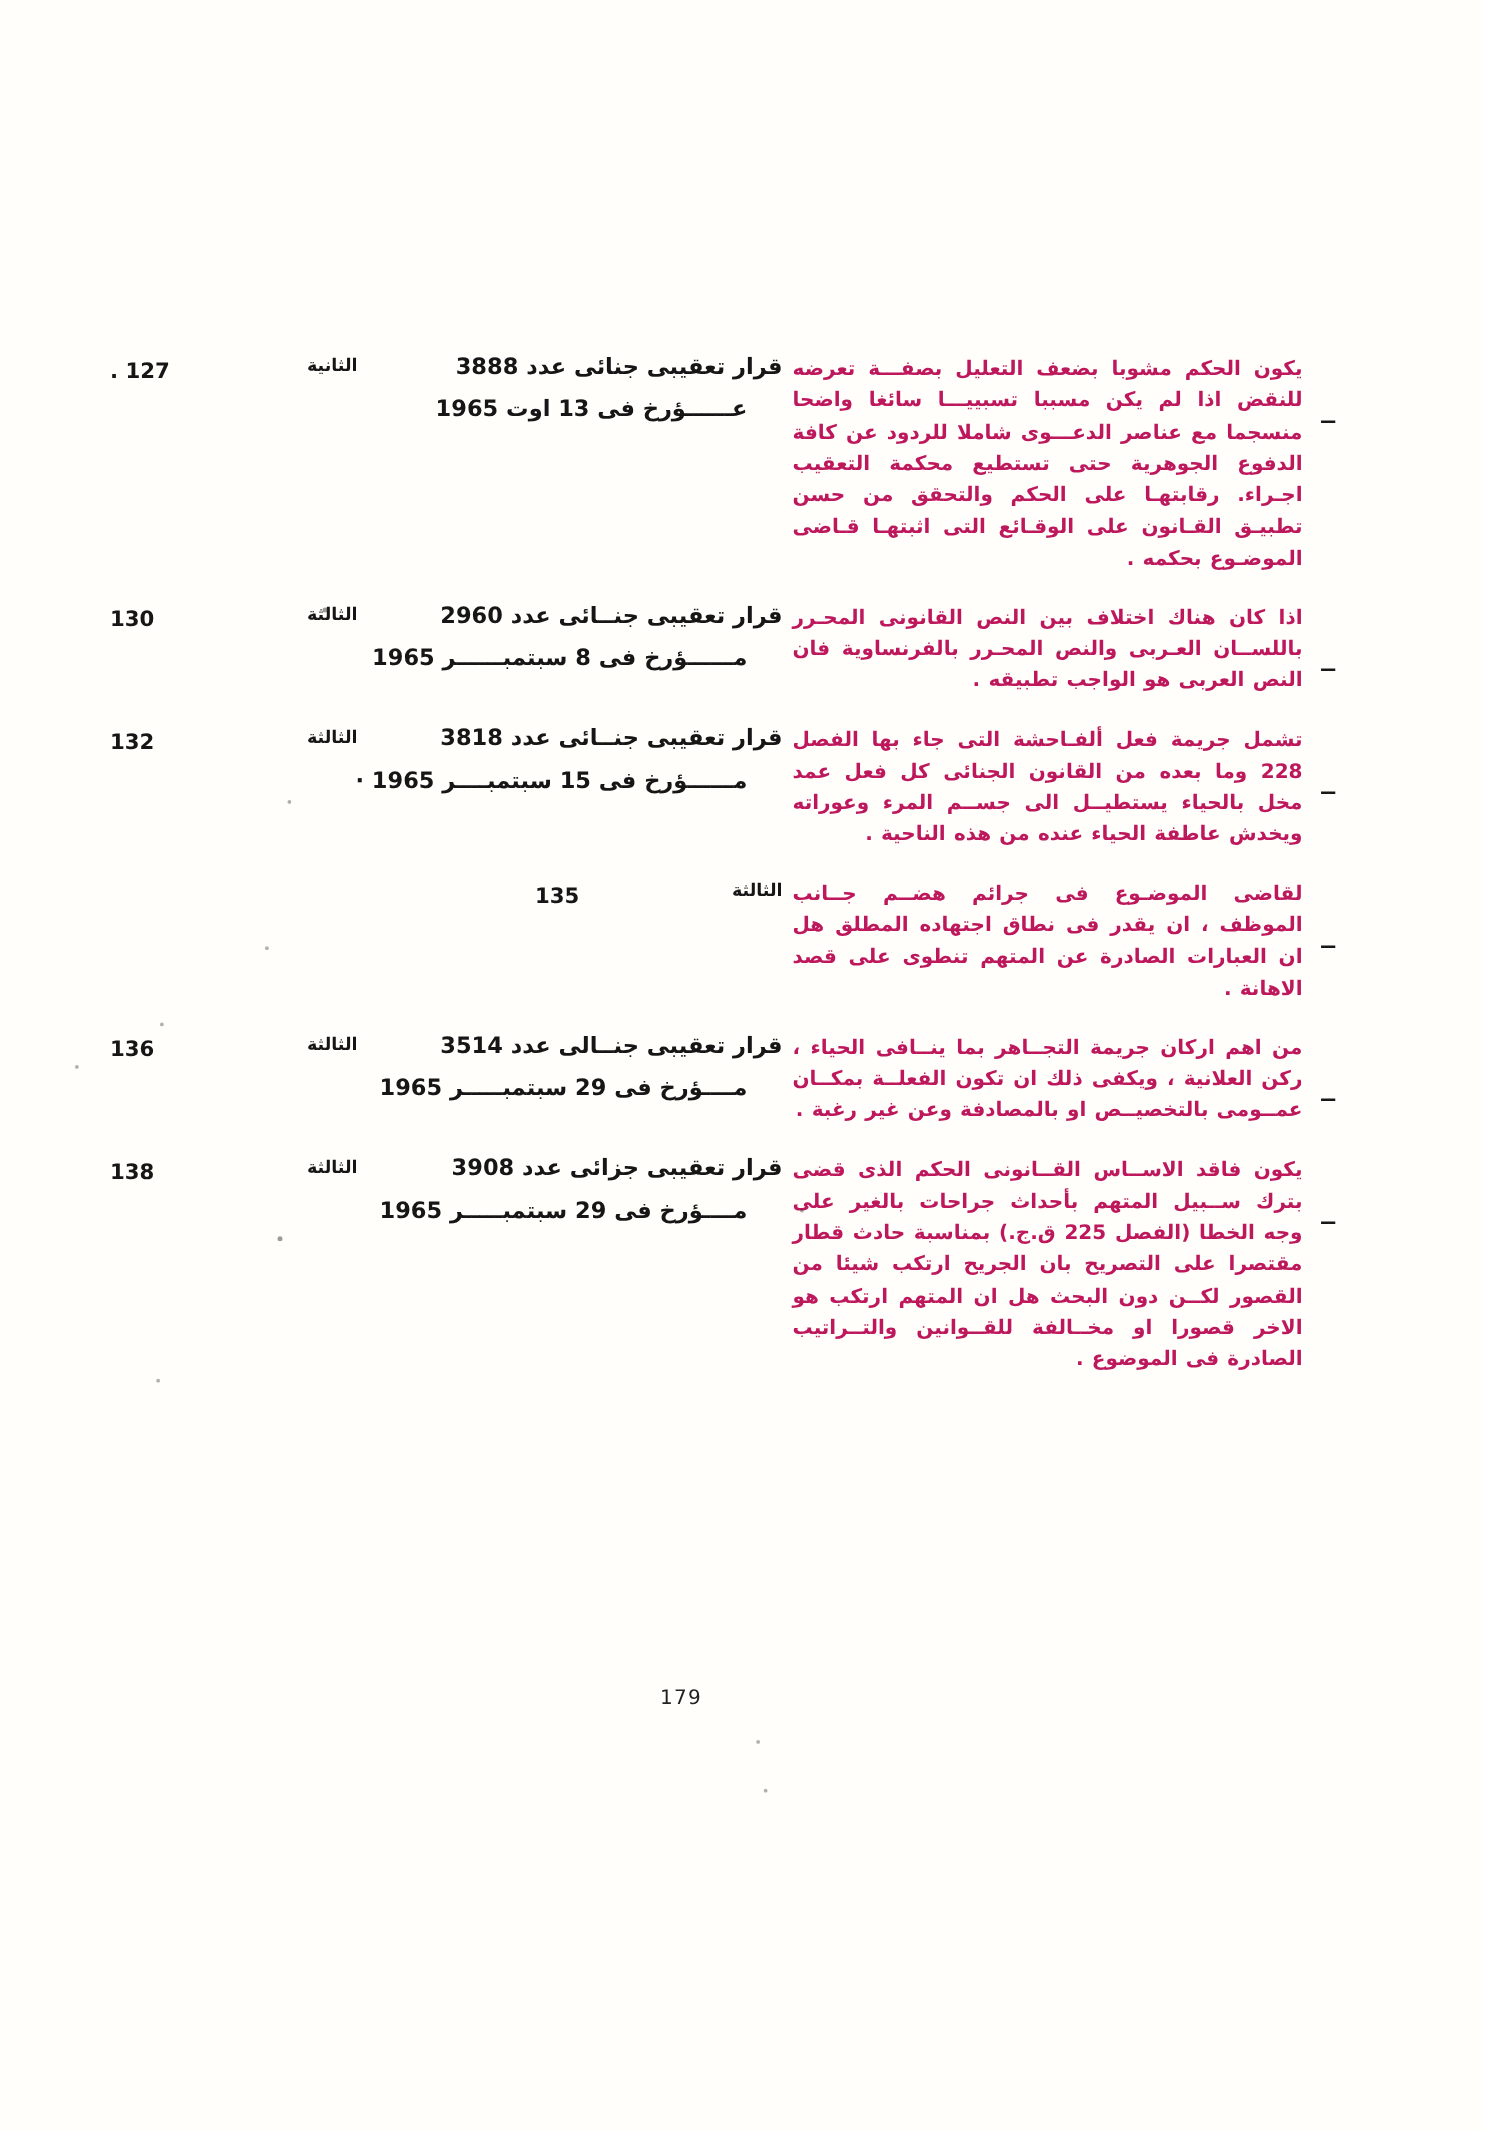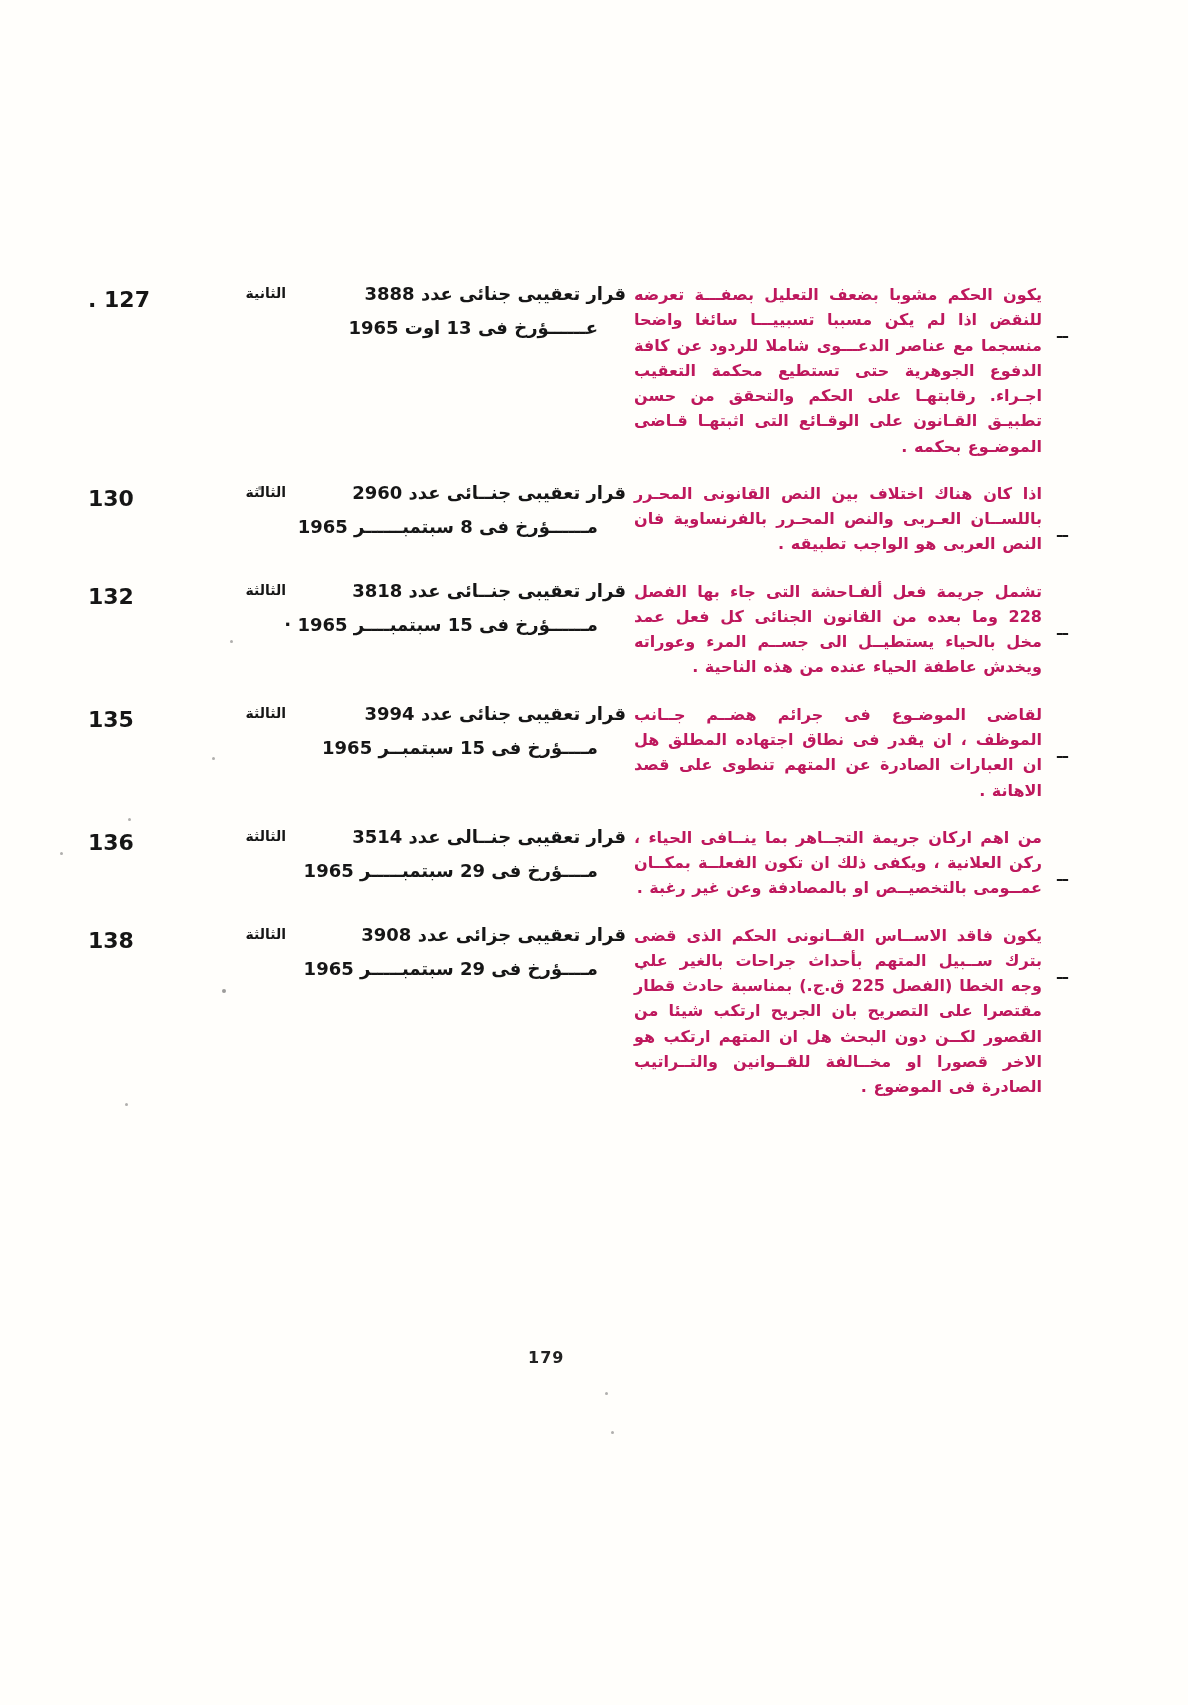--- a/index.html
+++ b/index.html
@@ -32,26 +32,26 @@
     width:340px;padding-top:1px;
     font-size:18px;font-weight:700;text-align:right;color:#161616;
   }
   .dec-line{margin-bottom:13px;white-space:nowrap;}
   .dec-line2{padding-right:28px;}
   .col-chamber{
     width:118px;font-size:14px;font-weight:700;
     text-align:right;padding-top:3px;color:#161616;white-space:nowrap;
   }
   .col-page{
-    width:80px;font-size:22px;font-weight:700;
+    width:80px;font-size:17px;font-weight:700;
     text-align:left;padding-top:5px;direction:ltr;color:#161616;
   }
   .page-number{
     position:absolute;left:528px;top:1348px;
-    font-size:16px;font-weight:700;letter-spacing:1px;color:#222;
+    font-size:16px;font-weight:400;letter-spacing:1px;color:#222;
   }
   .speck{
     position:absolute;width:4px;height:4px;border-radius:50%;
     background:#3a3a3a;opacity:.5;
   }
   .speck.small{width:3px;height:3px;opacity:.4;}
 </style>
 </head>
 <body>
 
@@ -96,24 +96,20 @@
       </div>
       <div class="col-chamber">الثالثة</div>
       <div class="col-page">132</div>
     </div>
 
     <div class="row">
       <div class="col-summary">
         <span class="marker">ــ</span>
         <p class="summary">لقاضى الموضـوع فى جرائم هضــم جــانب الموظف ، ان يقدر فى نطاق اجتهاده المطلق هل ان العبارات الصادرة عن المتهم تنطوى على قصد الاهانة .</p>
       </div>
-      <div class="col-decision">
-        <div class="dec-line">قرار تعقيبى جنائى عدد 3994</div>
-        <div class="dec-line dec-line2">مــــؤرخ فى 15 سبتمبــر 1965</div>
-      </div>
       <div class="col-chamber">الثالثة</div>
       <div class="col-page">135</div>
     </div>
 
     <div class="row">
       <div class="col-summary">
         <span class="marker">ــ</span>
         <p class="summary">من اهم اركان جريمة التجــاهر بما ينــافى الحياء ، ركن العلانية ، ويكفى ذلك ان تكون الفعلــة بمكــان عمــومى بالتخصيــص او بالمصادفة وعن غير رغبة .</p>
       </div>
       <div class="col-decision">

